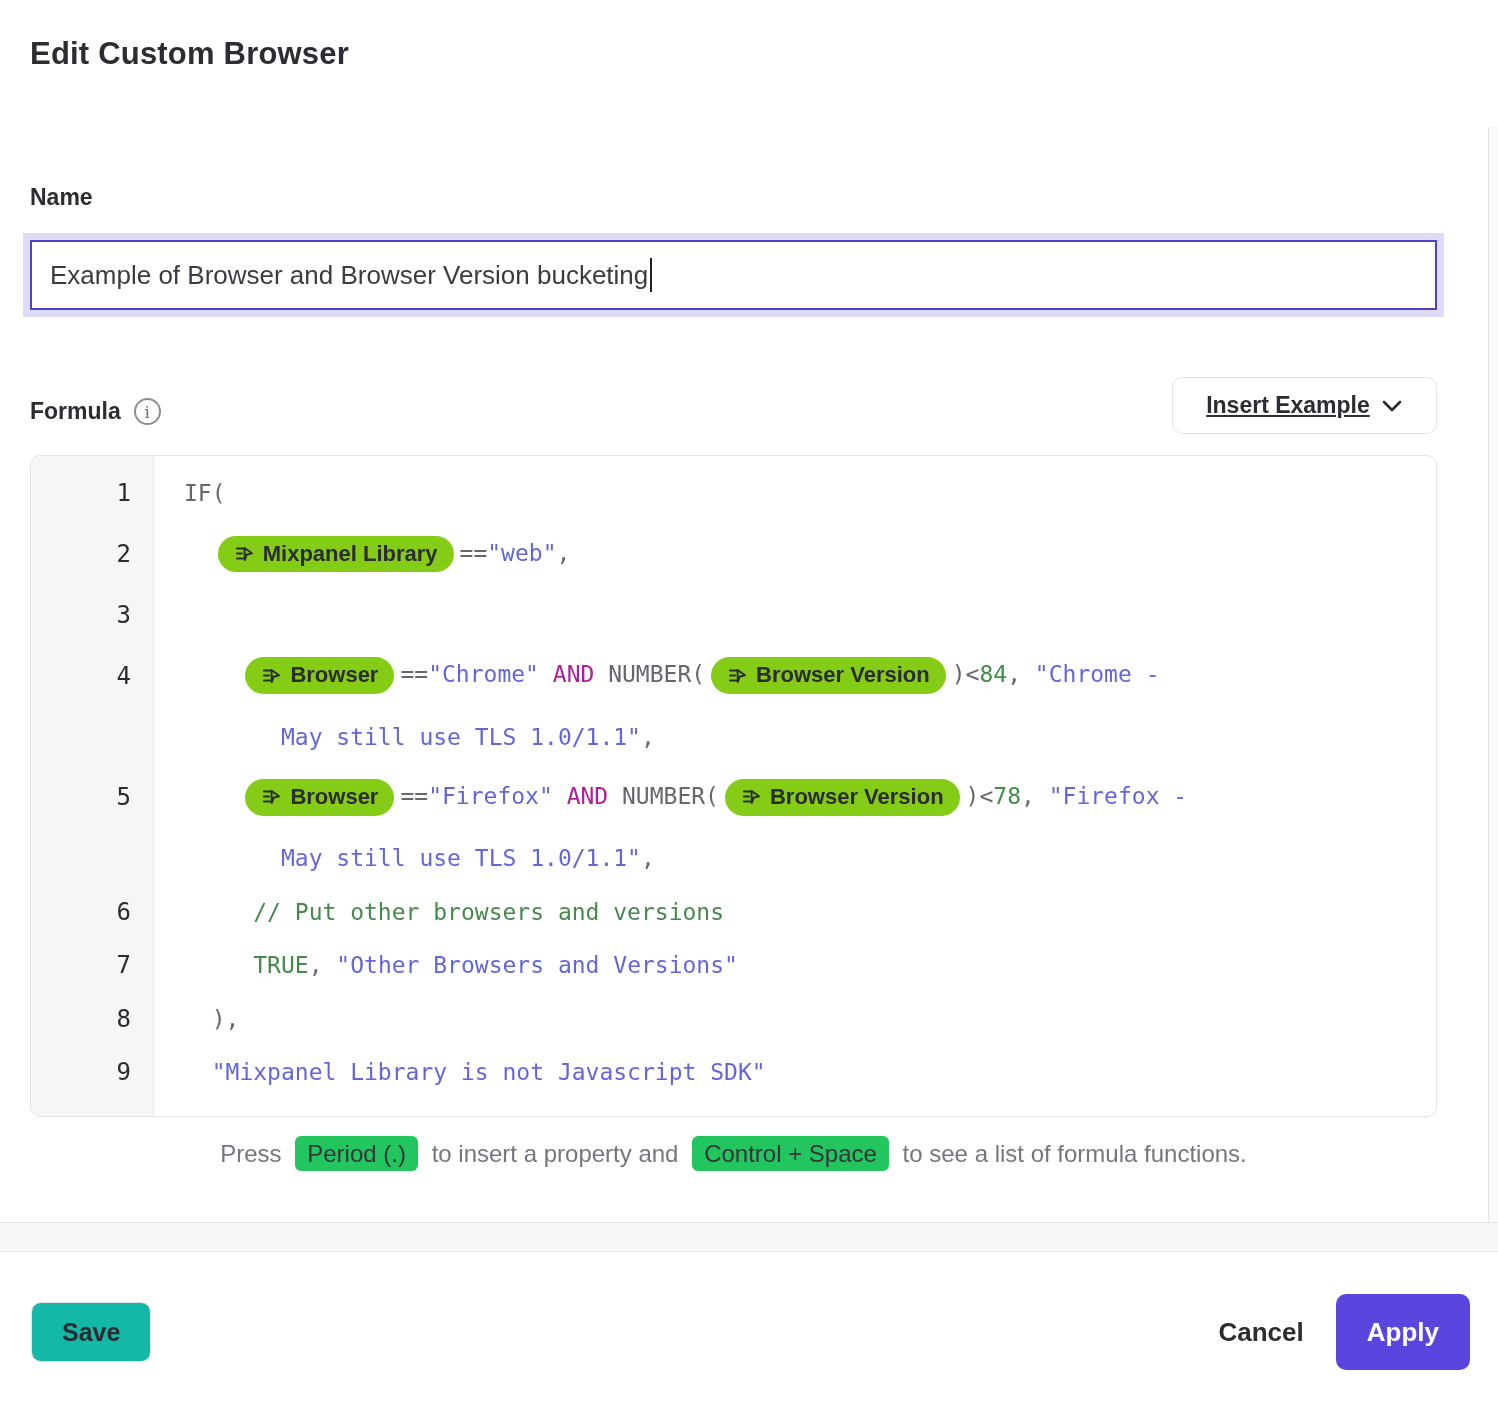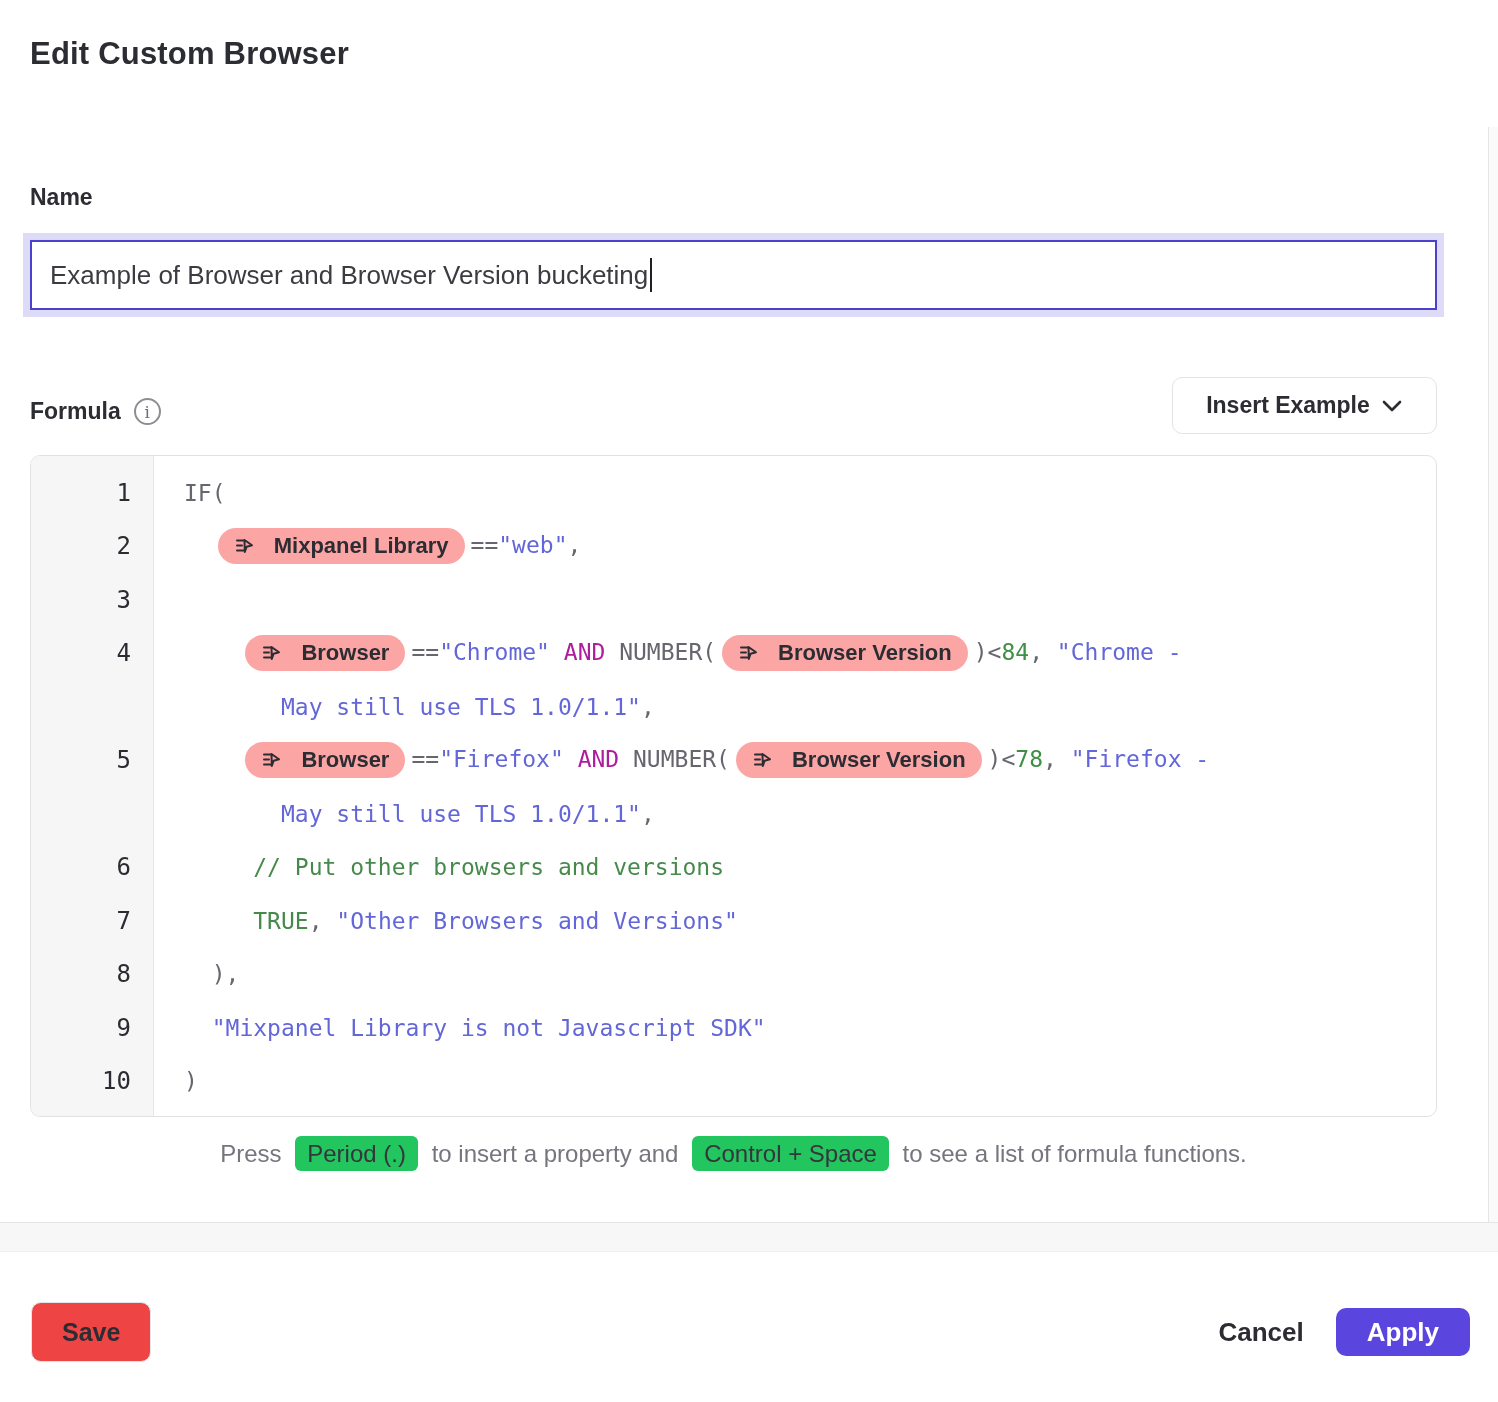--- a/index.html
+++ b/index.html
@@ -33,56 +33,57 @@
     width:27px;height:27px;border:2px solid #8d8d94;border-radius:50%;
     display:flex;align-items:center;justify-content:center;color:#6f6f76;
     font-family:"DejaVu Serif",serif;font-size:17px;cursor:pointer;
   }
   .insert-btn{
     position:absolute;left:1172px;top:377px;width:265px;height:57px;
     border:1px solid #e3e3e6;border-radius:10px;background:#fff;
     display:flex;align-items:center;justify-content:center;gap:11px;
     font-size:23px;font-weight:700;color:var(--ink);cursor:pointer;
     font-family:"Liberation Sans",sans-serif;
+    text-decoration:underline;
   }
   .editor{
     position:absolute;left:30px;top:455px;width:1407px;height:662px;
     border:1px solid #e2e2e4;border-radius:10px;background:#fff;overflow:hidden;
   }
   .gutter-bg{position:absolute;left:0;top:0;bottom:0;width:123px;background:#f6f6f7;border-right:1px solid #e7e7e9}
   .code-rows{position:absolute;left:0;top:10px;right:0;font-family:"DejaVu Sans Mono",monospace;font-size:23px;color:#66666f}
   .crow{display:flex;min-height:53.5px;align-items:center}
   .lnum{
     width:124px;flex:none;align-self:stretch;display:flex;align-items:center;justify-content:flex-end;
     padding-right:24px;color:#2b2b31;font-size:24px;
   }
   .cline{flex:1;padding-left:29px;padding-right:16px;white-space:pre-wrap}
   .pill{
-    display:inline-flex;align-items:center;gap:20px;background:#fca5a5;border-radius:999px;
+    display:inline-flex;align-items:center;gap:9px;background:#84cc16;border-radius:999px;
     padding:5px 16px;font-family:"Liberation Sans",sans-serif;font-size:22px;font-weight:600;
-    color:var(--ink);margin:8px 6px;vertical-align:middle;line-height:1.2;cursor:pointer;white-space:nowrap;
+    color:var(--ink);margin:16px 6px;vertical-align:middle;line-height:1.2;cursor:pointer;white-space:nowrap;
   }
   .t-str{color:var(--c-string)}
   .t-kw{color:var(--c-keyword)}
   .t-num{color:var(--c-number)}
   .t-com{color:var(--c-comment)}
   .t-bool{color:var(--c-comment)}
   .hint{position:absolute;left:30px;top:1140px;width:1407px;text-align:center;font-size:24px;color:#75757e}
   .kbd{background:#22c55e;border-radius:6px;padding:4px 12px;color:#35353c;margin:0 7px}
   .band{position:absolute;left:0;top:1222px;width:1498px;height:30px;background:#f7f7f8;border-top:1px solid #e5e5e7;border-bottom:1px solid #eeeeef}
   .scroll-track{position:absolute;left:1488px;top:127px;width:10px;height:1095px;background:#fafafa;border-left:1px solid #e5e5e7}
   .save-btn{
-    position:absolute;left:31px;top:1302px;height:60px;padding:0 30px;background:#ef4444;
+    position:absolute;left:31px;top:1302px;height:60px;padding:0 30px;background:#14b8a6;
     border:1px solid #e4e4e6;border-radius:10px;font-size:25px;font-weight:600;color:var(--ink);
     cursor:pointer;font-family:"Liberation Sans",sans-serif;
   }
   .footer-right{position:absolute;right:28px;top:1302px;height:60px;display:flex;align-items:center;gap:26px}
   .cancel-btn{font-size:26px;font-weight:600;color:var(--ink);background:none;border:none;cursor:pointer;font-family:"Liberation Sans",sans-serif;padding:0 6px}
   .apply-btn{
-    height:48px;padding:0 31px;background:var(--accent);color:#fff;border:none;border-radius:10px;
+    height:76px;padding:0 31px;background:var(--accent);color:#fff;border:none;border-radius:10px;
     font-size:26px;font-weight:600;cursor:pointer;font-family:"Liberation Sans",sans-serif;
   }
 </style>
 </head>
 <body>
 
 <div class="title">Edit Custom Browser</div>
 
 <div class="name-label">Name</div>
 <div class="name-input" role="textbox" tabindex="0">

